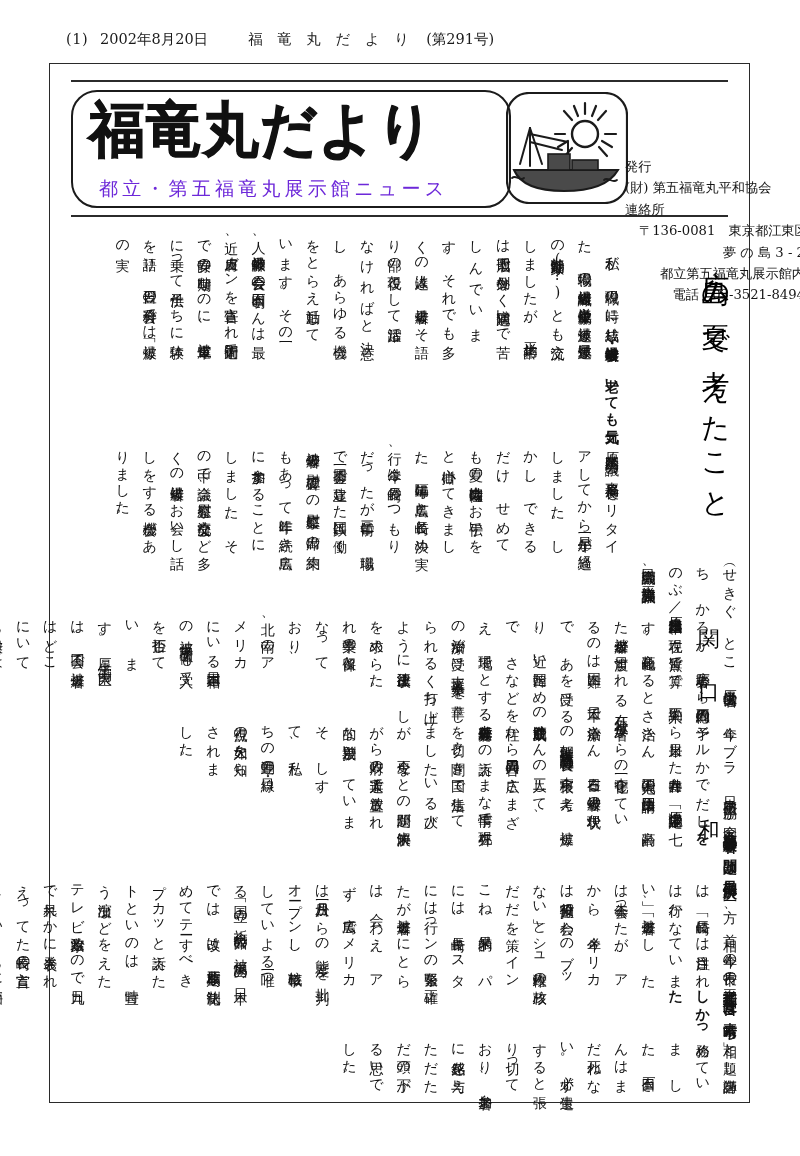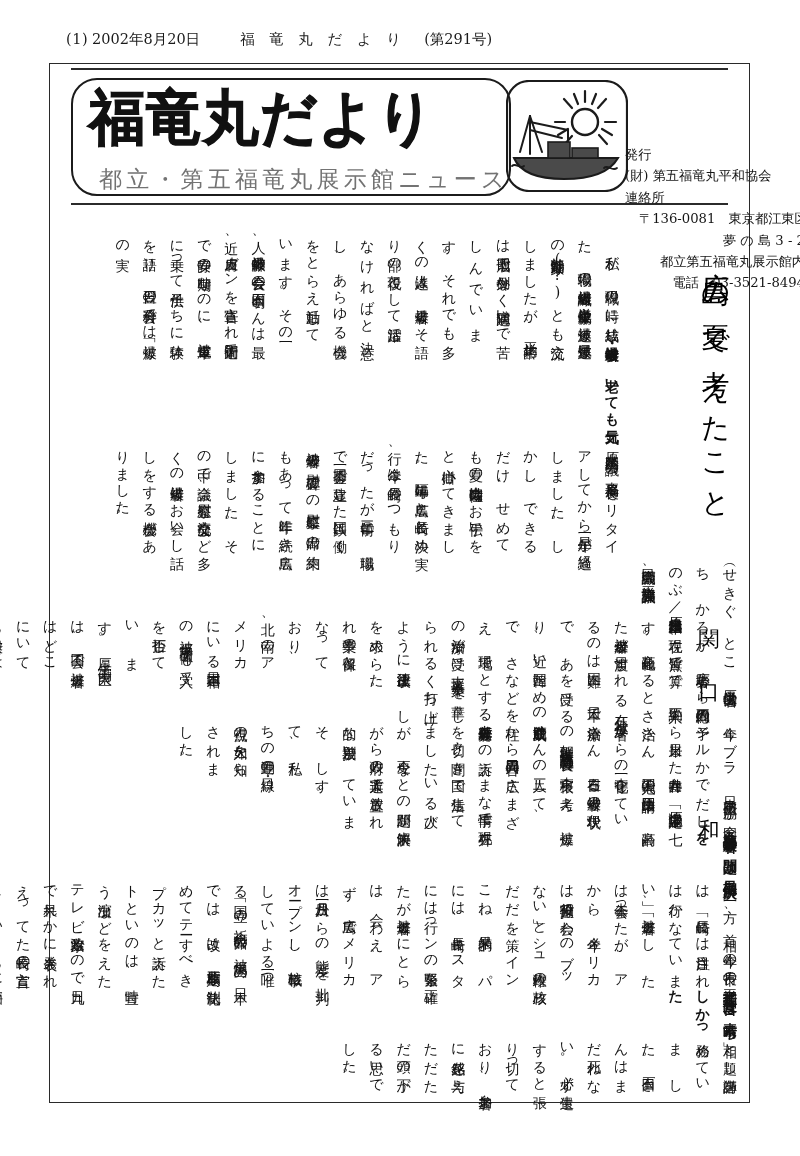--- a/index.html
+++ b/index.html
@@ -24,41 +24,41 @@
     top: 26px;
     width: 800px;
     height: 26px;
     display: flex;
     align-items: center;
     font-size: 14.5px;
     letter-spacing: 0.5px;
     color: #1a1a1a;
   }
   .rh-issue { margin-left: 66px; }
-  .rh-date  { margin-left: 4px; letter-spacing: 0px; }
+  .rh-date  { margin-left: 12px; letter-spacing: 0px; }
   .rh-title { margin-left: 40px; letter-spacing: 5px; }
-  .rh-no    { margin-left: 18px; letter-spacing: 0px; }
+  .rh-no    { margin-left: 12px; letter-spacing: 0px; }
 
   
   .page-frame {
     position: absolute;
     left: 49px;
     top: 63px;
     width: 701px;
     height: 1040px;
     border: 1.6px solid #2a2a2a;
     box-sizing: border-box;
     background: #fff;
   }
 
   
   .nameplate {
     position: absolute;
     left: 59px;
-    top: 60px;
+    top: 72px;
     width: 681px;
     height: 150px;
   }
   .rule-top, .rule-bottom {
     position: absolute;
     left: 12px;
     width: 657px;
     height: 1.5px;
     background: #2b2b2b;
   }
@@ -88,23 +88,23 @@
     color: #111;
     -webkit-text-stroke: 1.1px #111;
     transform: scaleY(1.06);
     transform-origin: left top;
     white-space: nowrap;
   }
   .logo-sub {
     position: absolute;
     left: 26px;
     top: 84px;
-    font-size: 23px;
+    font-size: 19px;
     letter-spacing: 4.2px;
-    color: #737373;
+    color: #6d28d9;
     white-space: nowrap;
   }
 
   
   .emblem {
     position: absolute;
     left: 447px;
     top: 20px;
     width: 122px;
     height: 112px;

